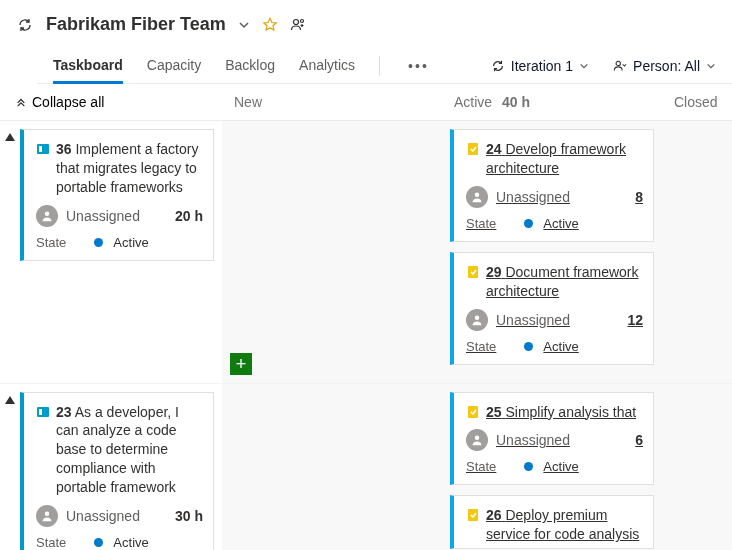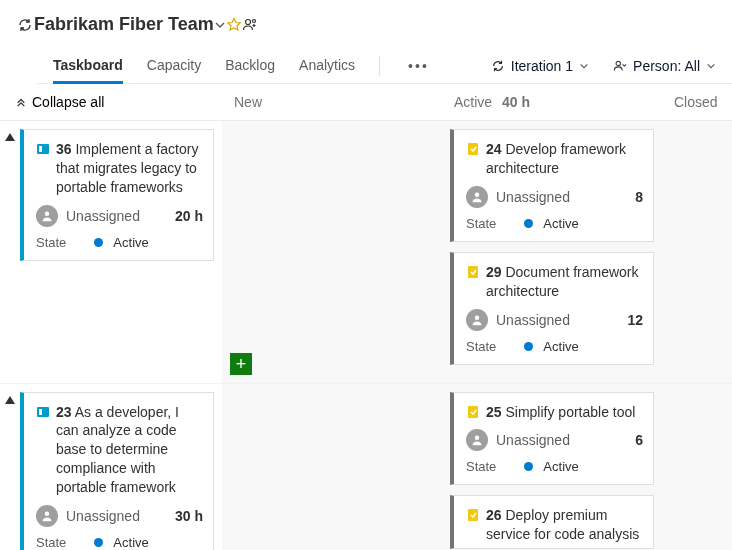--- a/index.html
+++ b/index.html
@@ -1,18 +1,18 @@
 <!DOCTYPE html>
 <html><head>
 <meta charset="utf-8">
 <style>
   * { box-sizing: border-box; margin: 0; padding: 0; }
   body { font-family: "Segoe UI", -apple-system, sans-serif; font-size: 14px; color: #323130; background: #fff; width: 732px; }
   
-  .header { display: flex; align-items: center; padding: 14px 16px 8px; gap: 0; }
+  .header { display: flex; align-items: center; padding: 14px 16px 8px; gap: 12px; }
   .cycle-icon { width: 18px; height: 18px; display:flex; align-items:center; justify-content:center; }
   .team-title { font-size: 18px; font-weight: 600; }
   .chev { color:#605e5c; }
   
   .tabs-row { display:flex; align-items:center; padding: 6px 16px 0; gap: 24px; border-bottom: 1px solid #edebe9; margin-left: 37px; }
   .tab { padding: 8px 0 10px; color:#605e5c; cursor:pointer; font-size:14px; }
   .tab.selected { color:#323130; font-weight:600; border-bottom: 3px solid #0078d4; margin-bottom:-1px; padding-bottom:8px; }
   .more-dots { color:#605e5c; letter-spacing:2px; padding:8px 4px; }
   .spacer { flex:1; }
   .filter { display:flex; align-items:center; gap:6px; color:#0f172a; cursor:pointer; font-size:14px; }
@@ -24,21 +24,21 @@
   
   .row { display:flex; border-bottom: 1px solid #f3f2f1; }
   .collapse-toggle { width:20px; padding-top:12px; display:flex; justify-content:center; cursor:pointer; }
   .triangle { width:0; height:0; border-left:5px solid transparent; border-right:5px solid transparent; border-bottom:8px solid #323130; }
   
   .story-cell { width:202px; padding:8px 8px 8px 0; }
   .lane-cell { flex:1; padding:8px; background:#f8f8f8; position:relative; min-height:60px; }
   
   .card { background:#fff; border:1px solid #e1dfdd; padding:10px 10px 10px 12px; position:relative; margin-bottom:10px; }
   .card.story { border-left: 4px solid #009ccc; }
-  .card.task { border-left: 4px solid #737373; }
+  .card.task { border-left: 4px solid #0ea5e9; text-decoration: underline; }
   .card-title-row { display:flex; gap:6px; align-items:flex-start; margin-bottom:8px; }
   .wi-icon { width:14px; height:14px; flex-shrink:0; margin-top:2px; }
   .wi-id { font-weight:600; }
   .wi-title { line-height:1.35; }
   .assign-row { display:flex; align-items:center; gap:8px; margin-bottom:8px; }
   .avatar { width:22px; height:22px; border-radius:50%; background:#a19f9d; display:flex; align-items:center; justify-content:center; color:#fff; }
   .assign-text { color:#605e5c; flex:1; }
   .hours-val { font-weight:600; }
   .state-row { display:flex; align-items:center; gap:10px; color:#605e5c; font-size:13px; }
   .state-dot { width:9px; height:9px; border-radius:50%; background:#007acc; margin-left:18px; }
@@ -262,21 +262,21 @@
   <div class="lane-cell"></div>
   <div class="lane-cell">
     <div class="card task">
       <div class="card-title-row">
         <span class="wi-icon">
             <svg viewBox="0 0 14 14" width="14" height="14">
               <rect x="2" y="1" width="10" height="12" rx="1" fill="#f2c811"></rect>
               <path d="M5 7l2 2 3-4" stroke="#fff" stroke-width="1.5" fill="none"></path>
             </svg>
           </span>
-        <div class="wi-title"><span class="wi-id">25</span> <span>Simplify portable tool</span></div>
+        <div class="wi-title"><span class="wi-id">25</span> <span>Simplify analysis that</span></div>
       </div>
       <div class="assign-row">
         <span class="avatar">
             <svg viewBox="0 0 16 16" width="12" height="12" fill="#fff">
               <circle cx="8" cy="5" r="3"></circle>
               <path d="M2 15c0-3 2.7-5 6-5s6 2 6 5z"></path>
             </svg>
           </span>
         <span class="assign-text">Unassigned</span>
         <span class="hours-val">6</span>

